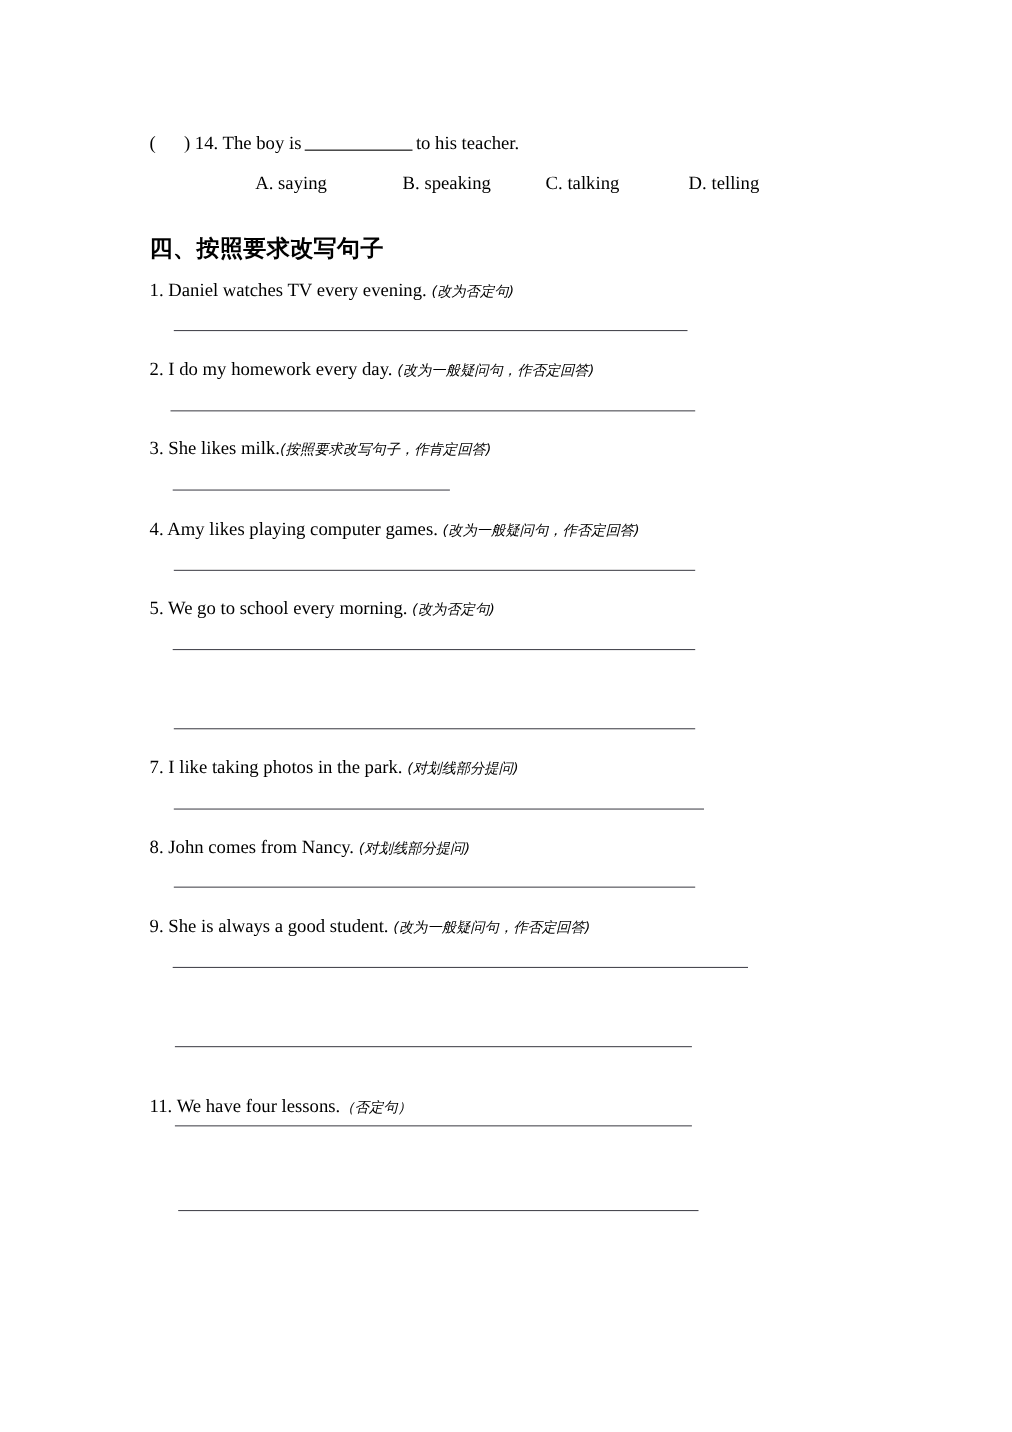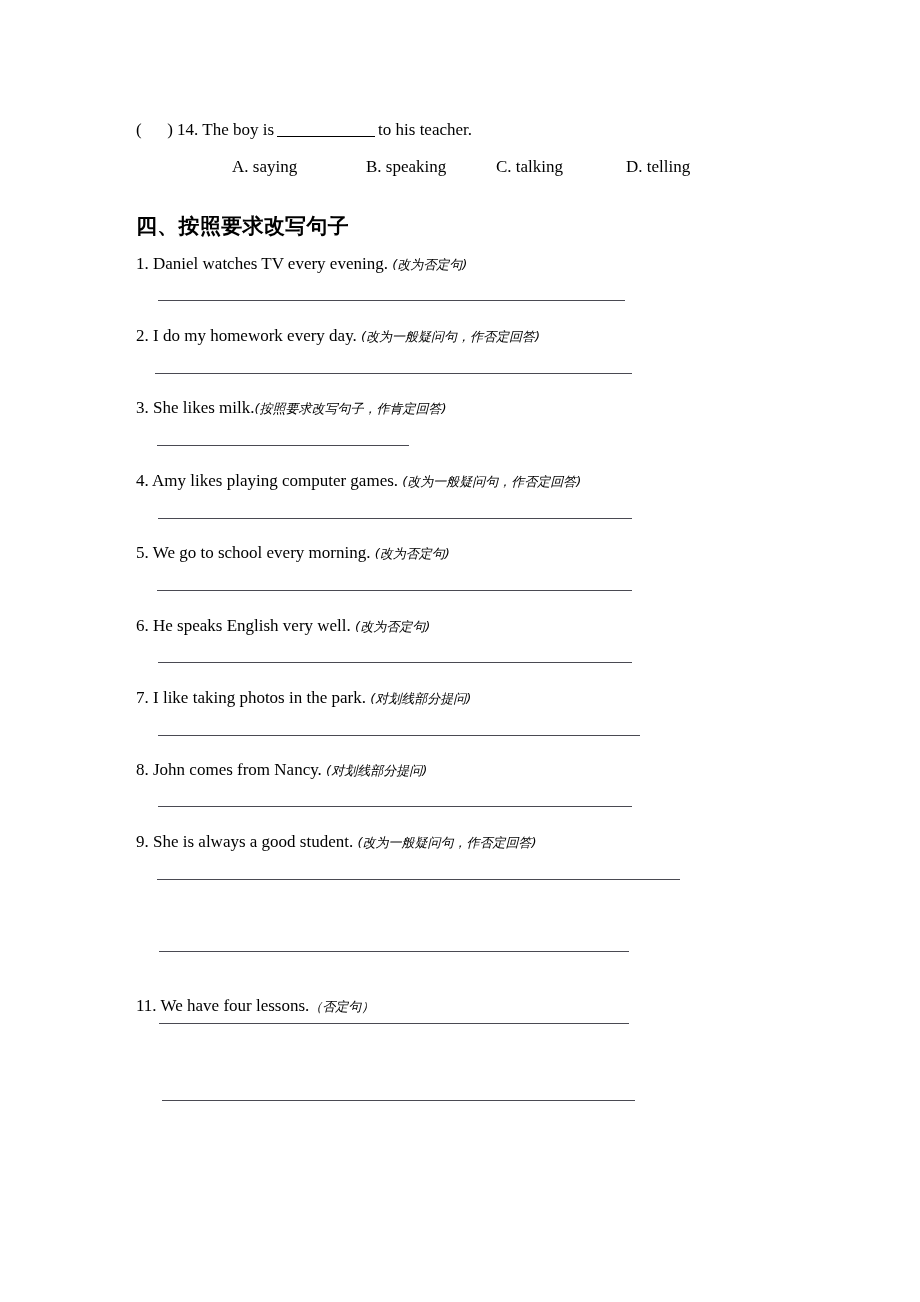--- a/index.html
+++ b/index.html
@@ -106,21 +106,20 @@
 
   <div class="item" style="top:396px;"><span>3.</span> <span>She likes milk.</span><span class="cn">(按照要求改写句子，作肯定回答)</span></div>
   <div class="answer-line" style="left:157px; top:445px; width:252px;"></div>
 
   <div class="item" style="top:469px;"><span>4.</span> <span>Amy likes playing computer games.</span> <span class="cn">(改为一般疑问句，作否定回答)</span></div>
   <div class="answer-line" style="left:158px; top:518px; width:474px;"></div>
 
   <div class="item" style="top:541px;"><span>5.</span> <span>We go to school every morning.</span> <span class="cn">(改为否定句)</span></div>
   <div class="answer-line" style="left:157px; top:590px; width:475px;"></div>
 
-  <div class="item" style="top:614px;"><span>6.</span> <span>He speaks English very well.</span> <span class="cn">(改为否定句)</span></div>
   <div class="answer-line" style="left:158px; top:662px; width:474px;"></div>
 
   <div class="item" style="top:686px;"><span>7.</span> <span>I like taking photos in the park.</span> <span class="cn">(对划线部分提问)</span></div>
   <div class="answer-line" style="left:158px; top:735px; width:482px;"></div>
 
   <div class="item" style="top:758px;"><span>8.</span> <span>John comes from Nancy.</span> <span class="cn">(对划线部分提问)</span></div>
   <div class="answer-line" style="left:158px; top:806px; width:474px;"></div>
 
   <div class="item" style="top:830px;"><span>9.</span> <span>She is always a good student.</span> <span class="cn">(改为一般疑问句，作否定回答)</span></div>
   <div class="answer-line" style="left:157px; top:879px; width:523px;"></div>

